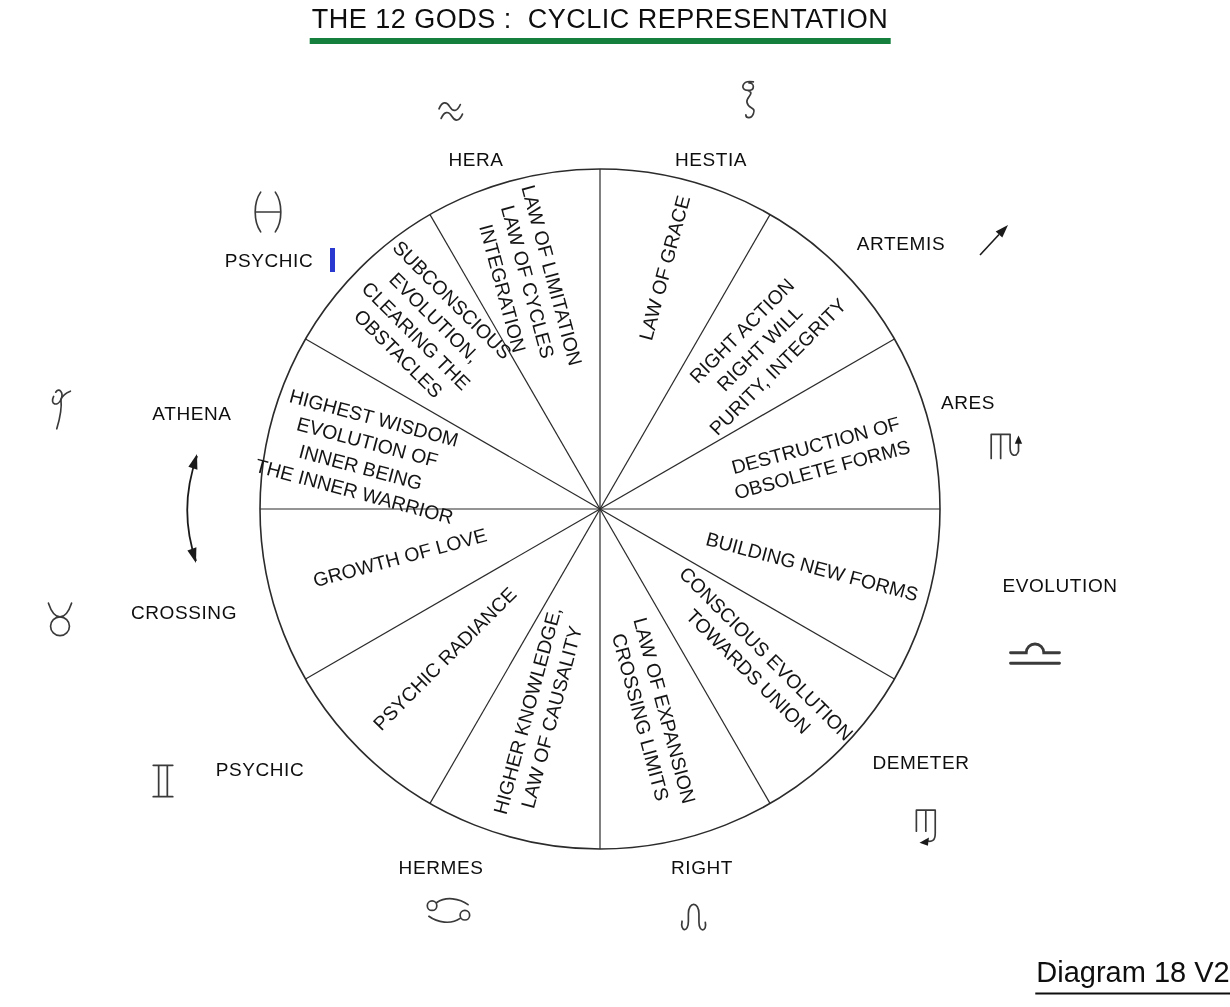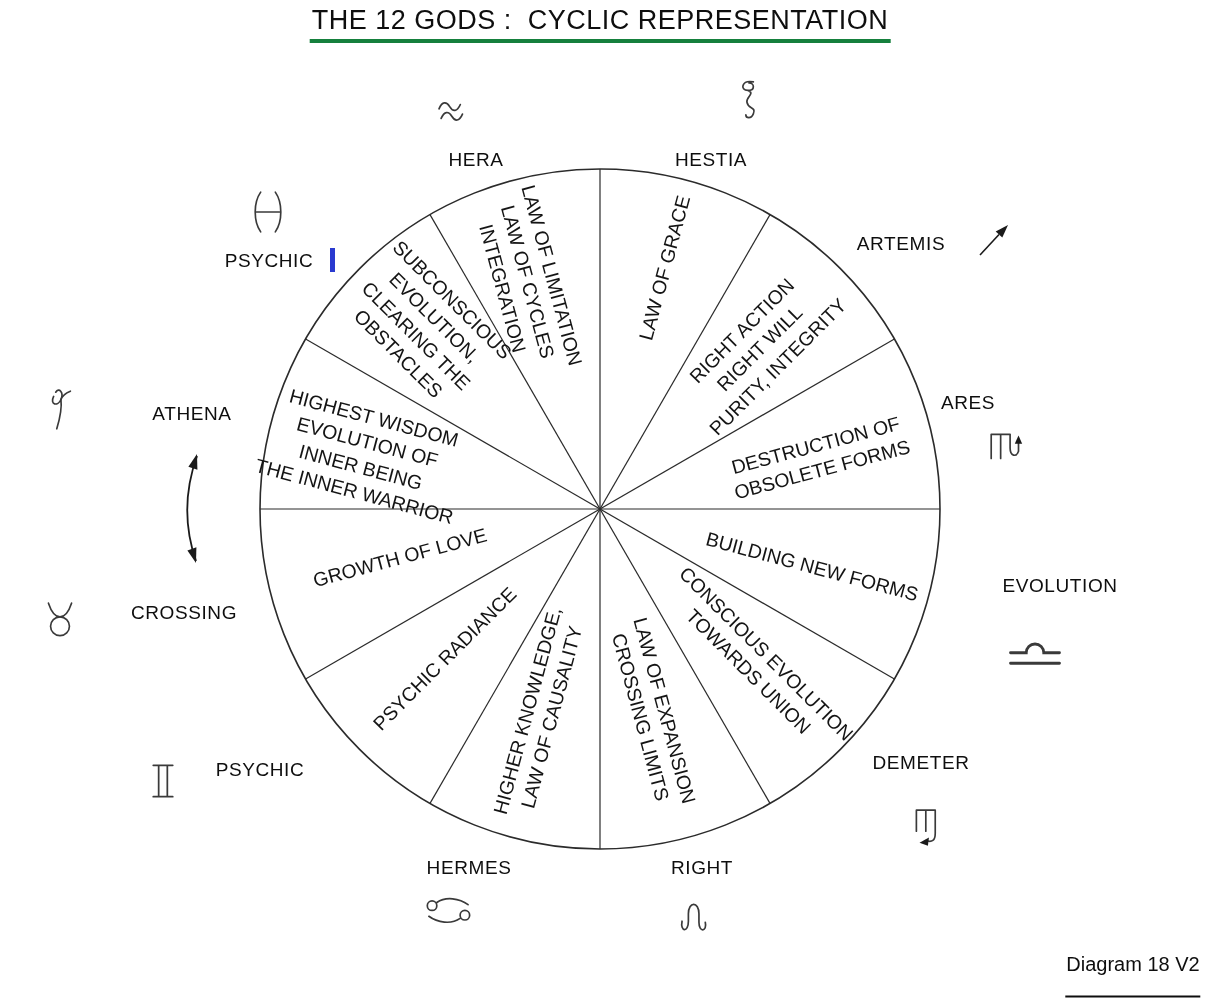--- a/index.html
+++ b/index.html
@@ -3,25 +3,25 @@
 <meta charset="utf-8">
 <style>
   html,body{margin:0;padding:0;background:#fff;}
   .canvas{
     position:relative;width:1230px;height:1007px;overflow:hidden;background:#fff;
     font-family:"Liberation Sans","DejaVu Sans",sans-serif;color:#0e0e0e;
   }
   .title{
     position:absolute;left:600px;top:24px;transform:translate(-50%,-50%);
     font-size:27px;letter-spacing:.5px;white-space:pre;
-    border-bottom:4px solid #15803d;padding:0 2px 3px 2px;
+    border-bottom:6px solid #15803d;padding:0 2px 3px 2px;
   }
   .footer{
     position:absolute;left:1133px;top:975px;transform:translate(-50%,-50%);
-    font-size:20px;white-space:pre;border-bottom:2px solid #0e0e0e;padding:0 1px 20px 1px;
+    font-size:29px;white-space:pre;border-bottom:2px solid #0e0e0e;padding:0 1px 4px 1px;
   }
   svg.wheel{position:absolute;left:0;top:0;}
   .god-label{
     position:absolute;transform:translate(-50%,-50%);
     font-size:19px;letter-spacing:.6px;white-space:nowrap;
   }
   .sector-text{
     position:absolute;transform:translate(-50%,-50%) rotate(var(--rot));
     font-size:19.5px;line-height:1.3;text-align:center;white-space:pre-line;color:#141414;
   }
@@ -89,21 +89,21 @@
   <div class="sector-text" style="left:527px;top:282px;--rot:75deg">LAW OF LIMITATION
 LAW OF CYCLES
 INTEGRATION</div>
 
   <div class="god-label" style="left:711px;top:160px">HESTIA</div>
   <div class="god-label" style="left:901px;top:244px">ARTEMIS</div>
   <div class="god-label" style="left:968px;top:403px">ARES</div>
   <div class="god-label" style="left:1060px;top:586px">EVOLUTION</div>
   <div class="god-label" style="left:921px;top:763px">DEMETER</div>
   <div class="god-label" style="left:702px;top:868px">RIGHT</div>
-  <div class="god-label" style="left:469px;top:868px">HERMES</div>
+  <div class="god-label" style="left:441px;top:868px">HERMES</div>
   <div class="god-label" style="left:260px;top:770px">PSYCHIC</div>
   <div class="god-label" style="left:184px;top:613px">CROSSING</div>
   <div class="god-label" style="left:192px;top:414px">ATHENA</div>
   <div class="god-label" style="left:269px;top:261px">PSYCHIC</div>
   <div class="god-label" style="left:476px;top:160px">HERA</div>
 
   <svg class="sym" style="left:455px;top:112px" width="40" height="32" viewBox="0 0 36 30">
     <path d="M3,12 C6,5 10,5 13,10 C16,15 20,15 23,8"></path>
     <path d="M5,21 C8,14 12,14 15,19 C18,24 22,24 25,17"></path>
   </svg>

